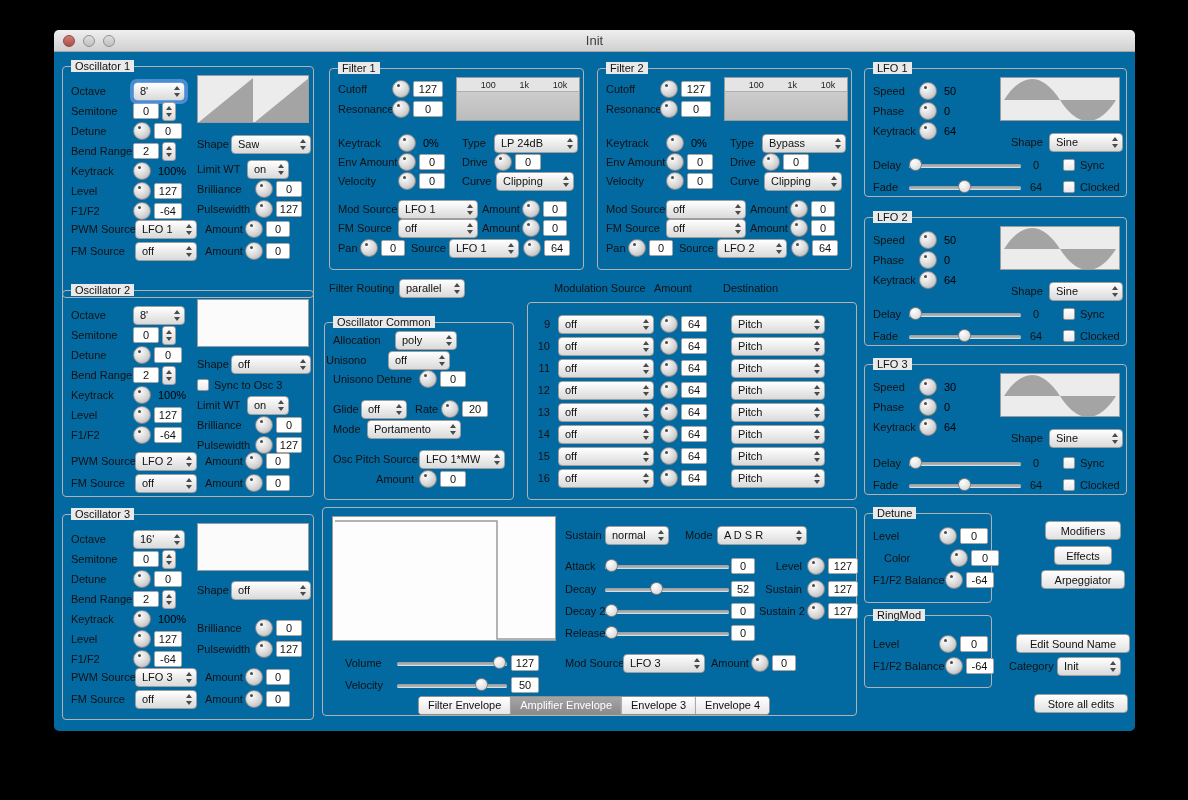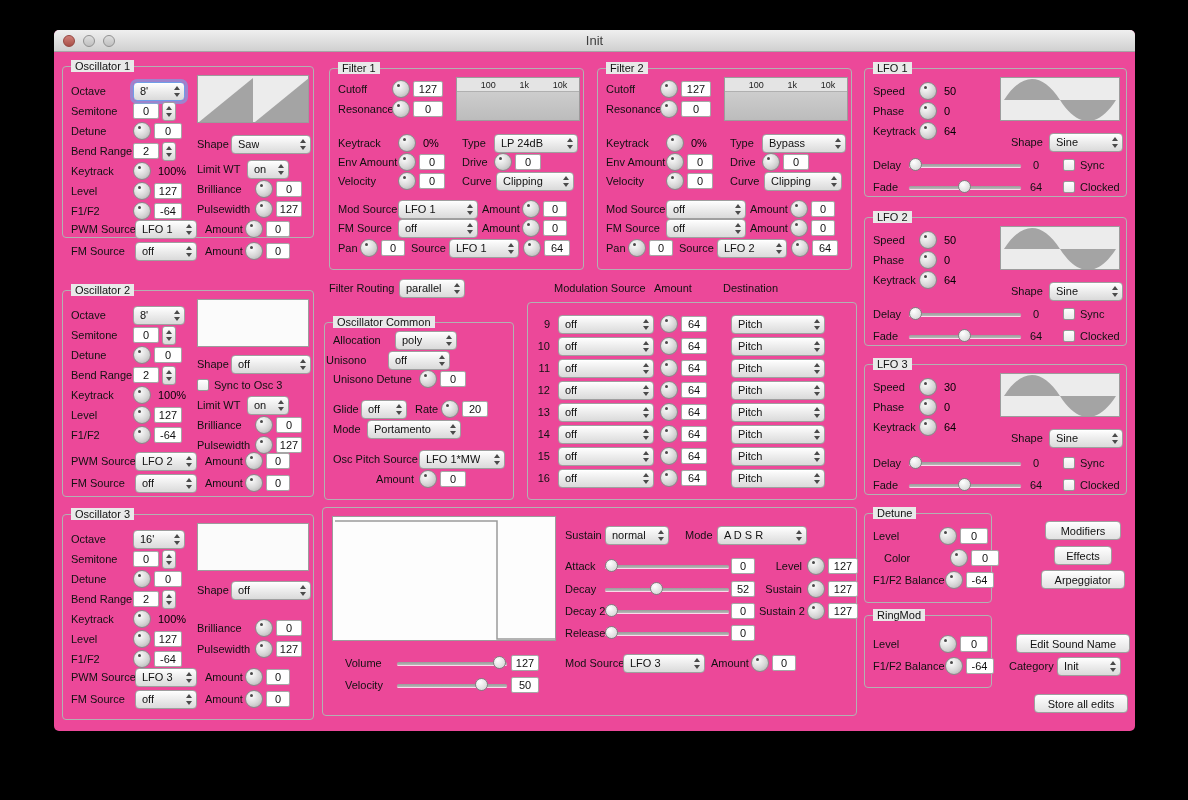--- a/index.html
+++ b/index.html
@@ -1,17 +1,17 @@
 <!DOCTYPE html>
 <html><head>
 <meta charset="utf-8">
 <style>
 *{margin:0;padding:0;box-sizing:border-box}
 html,body{width:1188px;height:800px;background:#000;font-family:"Liberation Sans","DejaVu Sans",sans-serif;position:relative;overflow:hidden}
-.window{position:absolute;left:54px;top:30px;width:1081px;height:701px;background:#ec4899;border-radius:5px;box-shadow:0 18px 45px rgba(0,0,0,.75),0 0 0 1px rgba(0,0,0,.55)}
+.window{position:absolute;left:54px;top:30px;width:1081px;height:701px;background:#0369a1;border-radius:5px;box-shadow:0 18px 45px rgba(0,0,0,.75),0 0 0 1px rgba(0,0,0,.55)}
 .titlebar{position:absolute;left:0;top:0;right:0;height:22px;background:linear-gradient(#efefef,#d0d0d0);border-bottom:1px solid #a6a6a6;border-radius:5px 5px 0 0}
 .title{text-align:center;font-size:13px;line-height:21px;color:#3e3e3e}
 .lights{position:absolute;left:9px;top:5px;display:flex;gap:8px}
 .light{width:12px;height:12px;border-radius:50%;border:1px solid #919191;background:linear-gradient(#dedede,#c0c0c0)}
 .light.close{background:linear-gradient(#d08079,#a84f47);border-color:#94453f}
 .group{position:absolute;border:1px solid #b2b2b2;border-radius:4px}
 .gtitle{position:absolute;top:-7px;left:8px;background:#e9e9e9;padding:0 4px;font-size:11px;color:#111;white-space:nowrap}
 .abs{position:absolute}
 .frow{display:flex;align-items:center;height:20px;font-size:11px}
 .lbl{font-size:11px;color:#111;white-space:nowrap;flex:0 0 auto}
@@ -56,21 +56,21 @@
   <div class="titlebar">
     <div class="lights">
       <span class="light close"></span>
       <span class="light"></span>
       <span class="light"></span>
     </div>
     <div class="title">Init</div>
   </div>
 
   
-  <div class="group" style="left:8px;top:36px;width:252px;height:172px">
+  <div class="group" style="left:8px;top:36px;width:252px;height:232px">
     <span class="gtitle">Oscillator 1</span>
     <div class="abs" style="left:8px;top:14px;width:130px">
       <div class="frow">
           <span class="lbl" style="width:62px">Octave</span>
           <div class="dd focusring" style="width:52px">
             <span class="ddl">8'</span>
             <span class="arr"></span>
           </div>
         </div>
       <div class="frow">
@@ -752,20 +752,26 @@
         <span class="lbl" style="width:58px">Mod Source</span>
         <div class="dd" style="width:82px">
           <span class="ddl">LFO 3</span>
           <span class="arr"></span>
         </div>
         <span class="lbl" style="width:40px;margin-left:6px">Amount</span>
         <span class="knob"></span>
         <span class="val" style="width:24px">0</span>
       </div>
   </div>
+  <div class="seg abs" style="left:540px;top:666px;transform:translateX(-50%)">
+    <span class="segi">Filter Envelope</span>
+    <span class="segi sel">Amplifier Envelope</span>
+    <span class="segi">Envelope 3</span>
+    <span class="segi">Envelope 4</span>
+  </div>
 
   
   <div class="group" style="left:810px;top:38px;width:263px;height:129px">
     <span class="gtitle">LFO 1</span>
     <div class="abs" style="left:8px;top:12px">
       <div class="frow">
           <span class="lbl" style="width:46px">Speed</span>
           <span class="knob"></span>
           <span class="ptext">50</span>
         </div>

